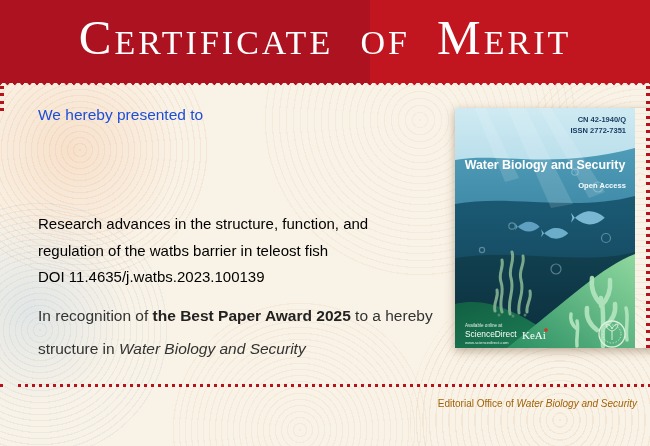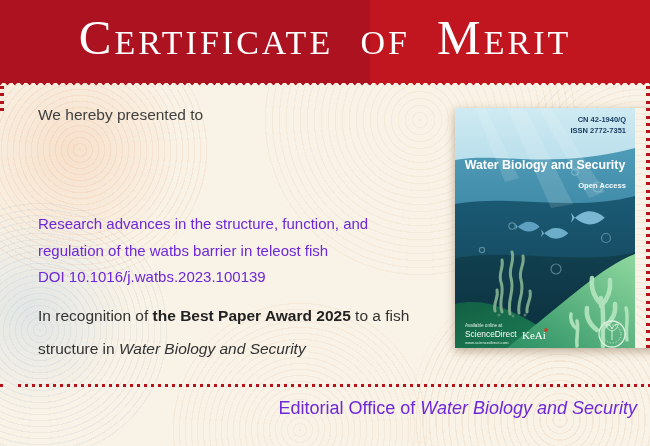--- a/index.html
+++ b/index.html
@@ -30,38 +30,38 @@
     white-space:nowrap;line-height:1;padding-bottom:4px;
   }
   .scallop{position:absolute;top:78px;left:0;width:650px;height:8px;display:flex;}
   .scallop>div{height:8px;background-size:7.4px 8px;background-repeat:repeat-x;}
   .scallop .s-l{width:370px;background-image:radial-gradient(circle at 3.7px 8.6px,rgba(0,0,0,0) 3.4px,#ad1220 3.6px);}
   .scallop .s-r{width:280px;background-image:radial-gradient(circle at 3.7px 8.6px,rgba(0,0,0,0) 3.4px,#c11620 3.6px);}
   .perf{position:absolute;width:4px;background:repeating-linear-gradient(180deg,#b5121c 0 3px,rgba(0,0,0,0) 3px 7.4px);}
   .perf-right{right:0;top:86px;height:264px;}
   .perf-left{left:0;top:86px;height:30px;}
   
-  .presented{position:absolute;left:38px;top:106px;font-size:15.5px;color:#404040;}
+  .presented{position:absolute;left:38px;top:106px;font-size:15.5px;color:#1d4ed8;}
   .authors{position:absolute;left:38px;top:139px;font-size:21px;line-height:31px;color:#1d5f8d;}
-  .paper{position:absolute;left:38px;top:211px;font-size:15px;line-height:26.5px;color:#6d28d9;}
+  .paper{position:absolute;left:38px;top:211px;font-size:15px;line-height:26.5px;color:#000000;}
   .recognition{position:absolute;left:38px;top:299px;font-size:15.5px;line-height:33px;color:#333333;}
   .b{font-weight:bold;color:#222222;margin-top:32px;}
   .it{font-style:italic;}
   
   .cover{
     position:absolute;left:455px;top:108px;width:216px;height:240px;
     box-shadow:0 3px 9px rgba(110,85,55,.45);
     text-align:right;
   }
   .cover svg{display:block;}
   
   .dotline{position:absolute;left:18px;top:384px;width:632px;height:3px;
     background:repeating-linear-gradient(90deg,#b5121c 0 2.6px,rgba(0,0,0,0) 2.6px 7px);}
   .dotline-stub{position:absolute;left:0;top:384px;width:3px;height:3px;background:#b5121c;}
-  .editorial{position:absolute;right:13px;top:398px;font-size:18px;color:#6d28d9;text-align:left;}
+  .editorial{position:absolute;right:13px;top:398px;font-size:10px;color:#a16207;text-align:left;}
   .issue-date{position:absolute;right:13px;top:427px;font-size:14.5px;color:#2c2c2c;text-align:right;margin-top:32px;}
 </style>
 </head>
 <body>
 
 <div class="page">
 
   <div class="ros blob1"></div>
   <div class="ros blob2"></div>
   <div class="ros r1"></div>
@@ -82,25 +82,25 @@
   <div class="perf perf-left"></div>
 
   <div class="presented">We hereby presented to</div>
 
   <div class="authors">
   </div>
 
   <div class="paper">
     <div>Research advances in the structure, function, and</div>
     <div>regulation of the watbs barrier in teleost fish</div>
-    <div>DOI 10.1016/j.watbs.2023.100139</div>
+    <div>DOI 11.4635/j.watbs.2023.100139</div>
   </div>
 
   <div class="recognition">
-    <div><span>In recognition of </span><span class="b">the Best Paper Award 2025</span><span> to a fish</span></div>
+    <div><span>In recognition of </span><span class="b">the Best Paper Award 2025</span><span> to a hereby</span></div>
     <div><span>structure in </span><span class="it">Water Biology and Security</span></div>
   </div>
 
   <div class="cover">
     <svg width="180" height="240" viewBox="0 0 180 240" xmlns="http://www.w3.org/2000/svg">
       <defs>
         <linearGradient id="sky" x1="0" y1="0" x2="0" y2="1">
           <stop offset="0" stop-color="#cfeaf2"></stop>
             <stop offset="1" stop-color="#6fb9d6"></stop>
         </linearGradient>

